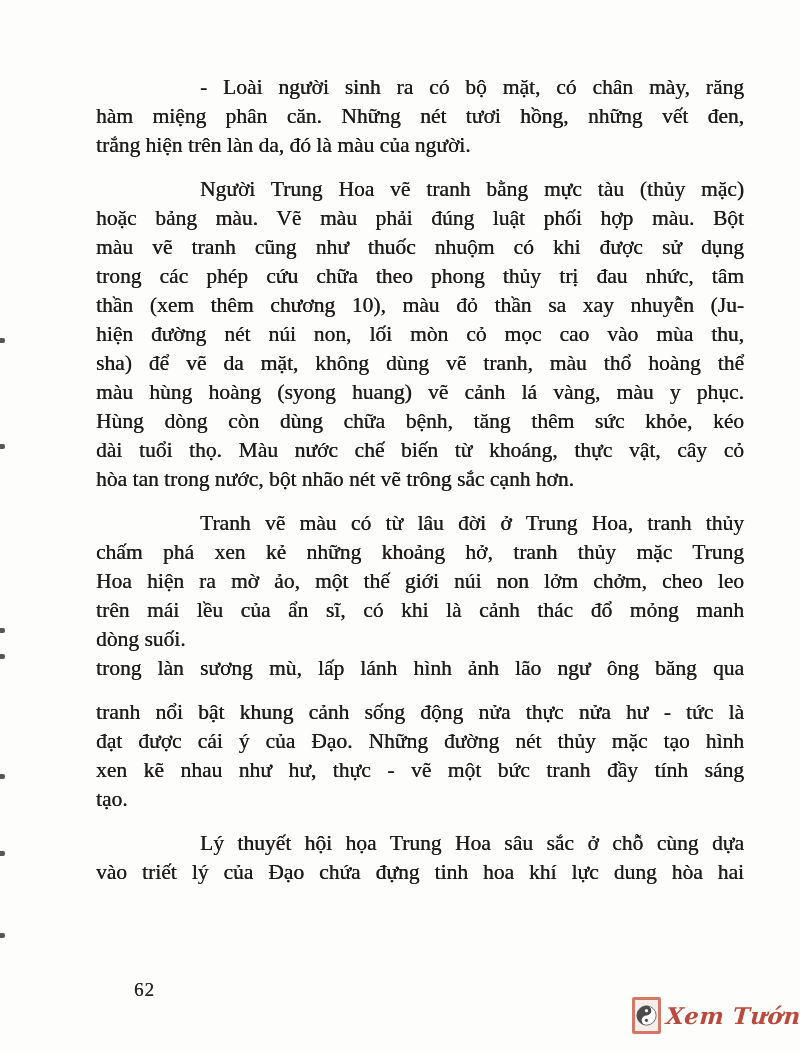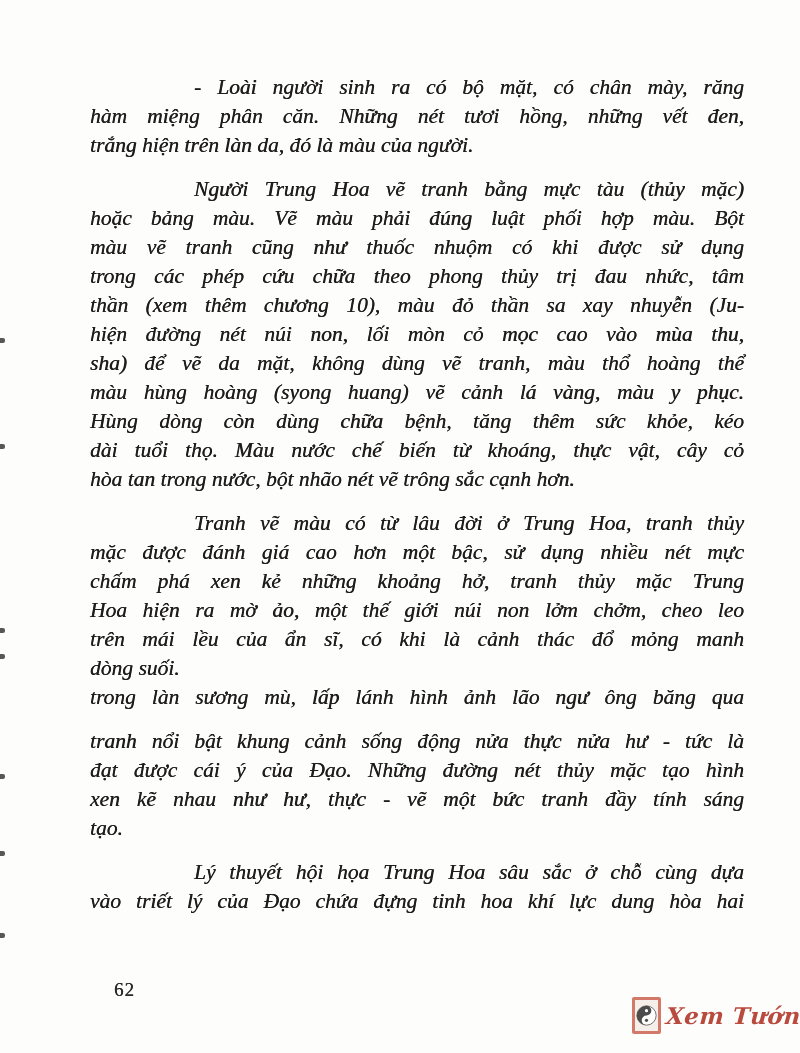--- a/index.html
+++ b/index.html
@@ -24,37 +24,36 @@
   .text-block {
     position: absolute;
     left: 88px;
     top: 73px;
     width: 656px;
     font-size: 21.5px;
     line-height: 29px;
     text-shadow: 0.3px 0 0 currentColor; 
   }
   .paragraph {
-    margin: 0 0 15px 2px;
-    font-style: italic;
+    margin: 0 0 15px 8px;
   }
   .line {
     text-align: justify;
     text-align-last: justify;
     white-space: normal;
   }
   .line.first {
     padding-left: 104px;
   }
   .line.last {
     text-align-last: left;
   }
   .page-number {
     position: absolute;
-    left: 114px;
+    left: 134px;
     top: 979px;
     font-size: 19px;
     letter-spacing: 1px;
     color: #2a2927;
     text-shadow: 0.3px 0 0 currentColor;
   }
   .watermark {
     position: absolute;
     left: 632px;
     top: 997px;
@@ -123,21 +122,20 @@
         <div class="line">thần (xem thêm chương 10), màu đỏ thần sa xay nhuyễn (Ju-</div>
         <div class="line">hiện đường nét núi non, lối mòn cỏ mọc cao vào mùa thu,</div>
         <div class="line">sha) để vẽ da mặt, không dùng vẽ tranh, màu thổ hoàng thể</div>
         <div class="line">màu hùng hoàng (syong huang) vẽ cảnh lá vàng, màu y phục.</div>
         <div class="line">Hùng dòng còn dùng chữa bệnh, tăng thêm sức khỏe, kéo</div>
         <div class="line">dài tuổi thọ. Màu nước chế biến từ khoáng, thực vật, cây cỏ</div>
         <div class="line last">hòa tan trong nước, bột nhão nét vẽ trông sắc cạnh hơn.</div>
       </div>
       <div class="paragraph">
         <div class="line first">Tranh vẽ màu có từ lâu đời ở Trung Hoa, tranh thủy</div>
-        <div class="line">mặc được đánh giá cao hơn một bậc, sử dụng nhiều nét mực</div>
         <div class="line">chấm phá xen kẻ những khoảng hở, tranh thủy mặc Trung</div>
         <div class="line">Hoa hiện ra mờ ảo, một thế giới núi non lởm chởm, cheo leo</div>
         <div class="line">trên mái lều của ẩn sĩ, có khi là cảnh thác đổ mỏng manh</div>
         <div class="line last">dòng suối.</div>
         <div class="line">trong làn sương mù, lấp lánh hình ảnh lão ngư ông băng qua</div>
       </div>
       <div class="paragraph">
         <div class="line">tranh nổi bật khung cảnh sống động nửa thực nửa hư - tức là</div>
         <div class="line">đạt được cái ý của Đạo. Những đường nét thủy mặc tạo hình</div>
         <div class="line">xen kẽ nhau như hư, thực - vẽ một bức tranh đầy tính sáng</div>

